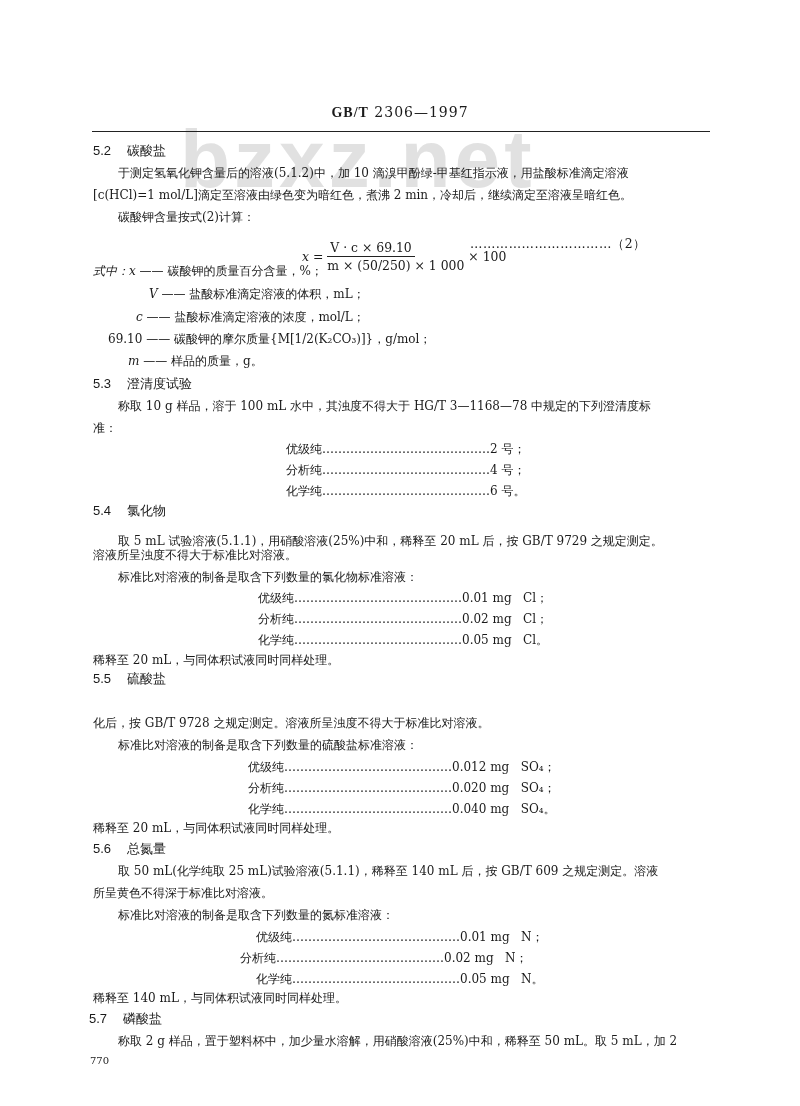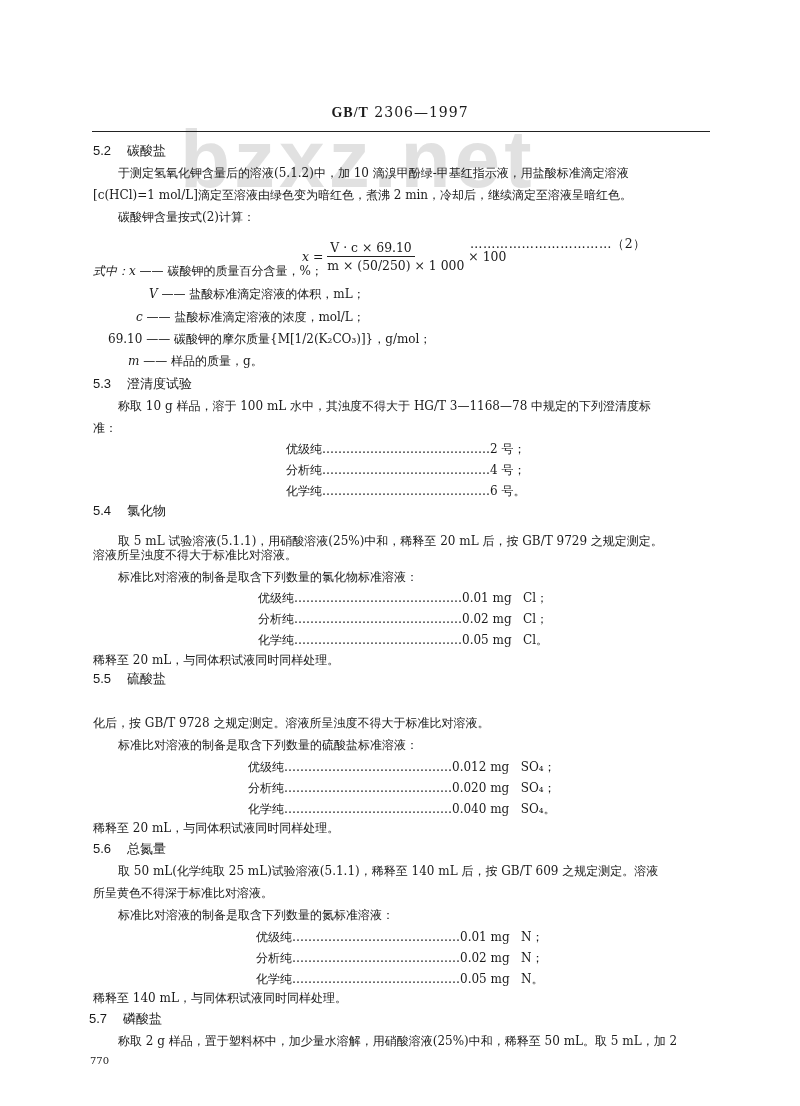--- a/index.html
+++ b/index.html
@@ -93,21 +93,21 @@
   <div class="line" style="top:801px;left:248px;"><span>化学纯</span><span class="dots">……………………………………</span><span>0.040 mg</span>&nbsp;&nbsp;&nbsp;<span>SO₄。</span></div>
   <div class="line" style="top:820px;left:93px;">稀释至 20 mL，与同体积试液同时同样处理。</div>
 
   <div class="line sec" style="top:841px;left:93px;">
     <span class="num">5.6</span><span>总氮量</span>
   </div>
   <div class="line" style="top:863px;left:118px;">取 50 mL(化学纯取 25 mL)试验溶液(5.1.1)，稀释至 140 mL 后，按 GB/T 609 之规定测定。溶液</div>
   <div class="line" style="top:885px;left:93px;">所呈黄色不得深于标准比对溶液。</div>
   <div class="line" style="top:907px;left:118px;">标准比对溶液的制备是取含下列数量的氮标准溶液：</div>
   <div class="line" style="top:929px;left:256px;text-align:center;"><span>优级纯</span><span class="dots">……………………………………</span><span>0.01 mg</span>&nbsp;&nbsp;&nbsp;<span>N；</span></div>
-  <div class="line" style="top:950px;left:256px;"><span>分析纯</span><span class="dots">……………………………………</span><span>0.02 mg</span>&nbsp;&nbsp;&nbsp;<span>N；</span></div>
+  <div class="line" style="top:950px;left:240px;"><span>分析纯</span><span class="dots">……………………………………</span><span>0.02 mg</span>&nbsp;&nbsp;&nbsp;<span>N；</span></div>
   <div class="line" style="top:971px;left:256px;"><span>化学纯</span><span class="dots">……………………………………</span><span>0.05 mg</span>&nbsp;&nbsp;&nbsp;<span>N。</span></div>
   <div class="line" style="top:990px;left:93px;">稀释至 140 mL，与同体积试液同时同样处理。</div>
 
   <div class="line sec" style="top:1011px;left:89px;">
     <span class="num">5.7</span><span>磷酸盐</span>
   </div>
   <div class="line" style="top:1033px;left:118px;">称取 2 g 样品，置于塑料杯中，加少量水溶解，用硝酸溶液(25%)中和，稀释至 50 mL。取 5 mL，加 2</div>
 
   <div class="pagenum">770</div>
 </div>

